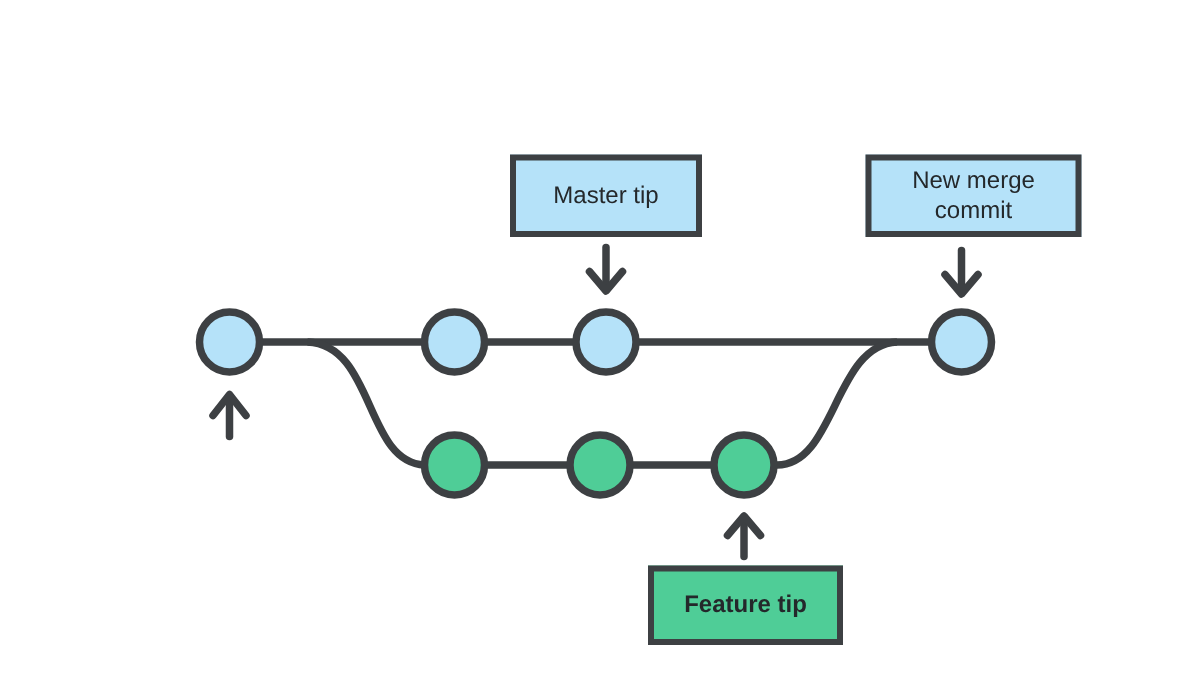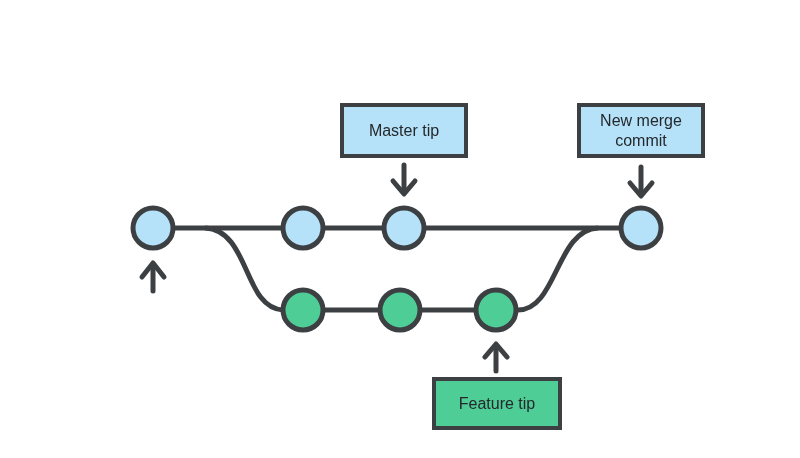--- a/index.html
+++ b/index.html
@@ -50,24 +50,24 @@
     display: flex;
     align-items: center;
     justify-content: center;
     text-align: center;
     font-size: 16px;
     line-height: 1.25;
     color: var(--text);
     padding: 0 6px;
   }
   .label-master { background: var(--master-fill); }
-  .label-feature { background: var(--feature-fill); }
+  .label-feature { background: var(--feature-fill); font-weight: bold; }
 
   .box-master-tip   { left: 340px; top: 103px; width: 128px; height: 55px; }
-  .box-new-merge    { left: 577px; top: 103px; width: 128px; height: 55px; }
+  .box-new-merge    { left: 577px; top: 103px; width: 144px; height: 55px; }
   .box-common-base  { left:  89px; top: 296px; width: 128px; height: 52px; }
   .box-feature-tip  { left: 432px; top: 377px; width: 130px; height: 53px; }
 </style>
 </head>
 <body>
 
 <div class="canvas">
 
   <svg width="800" height="458" viewBox="0 0 800 458">
 

